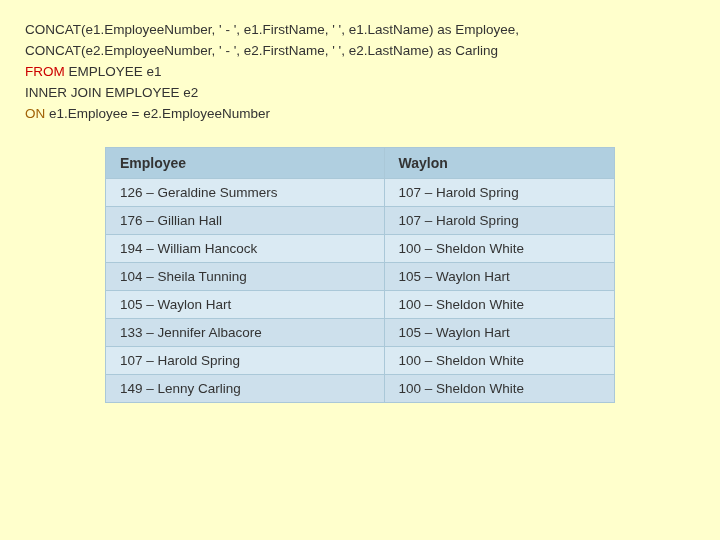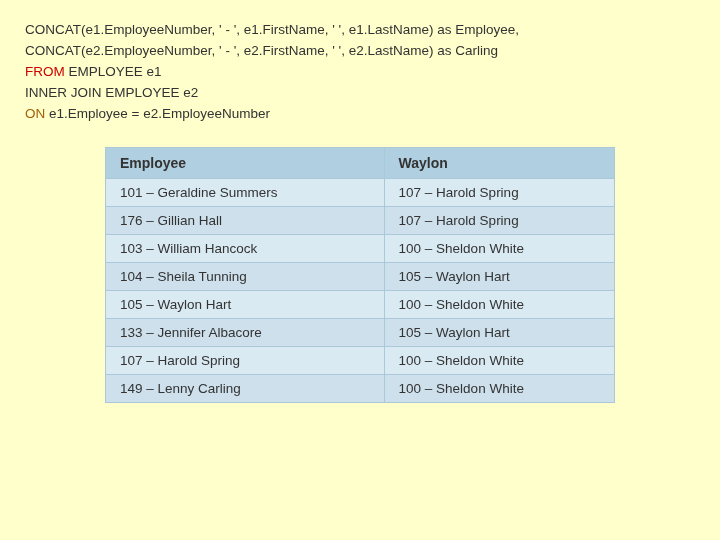--- a/index.html
+++ b/index.html
@@ -118,29 +118,29 @@
   <div class="table-wrapper">
     <table>
       <thead>
         <tr>
           <th>Employee</th>
           <th>Waylon</th>
         </tr>
       </thead>
       <tbody id="table-body">
       <tr>
-            <td>101 – Geraldine Summers</td>
+            <td>126 – Geraldine Summers</td>
             <td>107 – Harold Spring</td>
           </tr>
           <tr>
             <td>176 – Gillian Hall</td>
             <td>107 – Harold Spring</td>
           </tr>
           <tr>
-            <td>103 – William Hancock</td>
+            <td>194 – William Hancock</td>
             <td>100 – Sheldon White</td>
           </tr>
           <tr>
             <td>104 – Sheila Tunning</td>
             <td>105 – Waylon Hart</td>
           </tr>
           <tr>
             <td>105 – Waylon Hart</td>
             <td>100 – Sheldon White</td>
           </tr>

